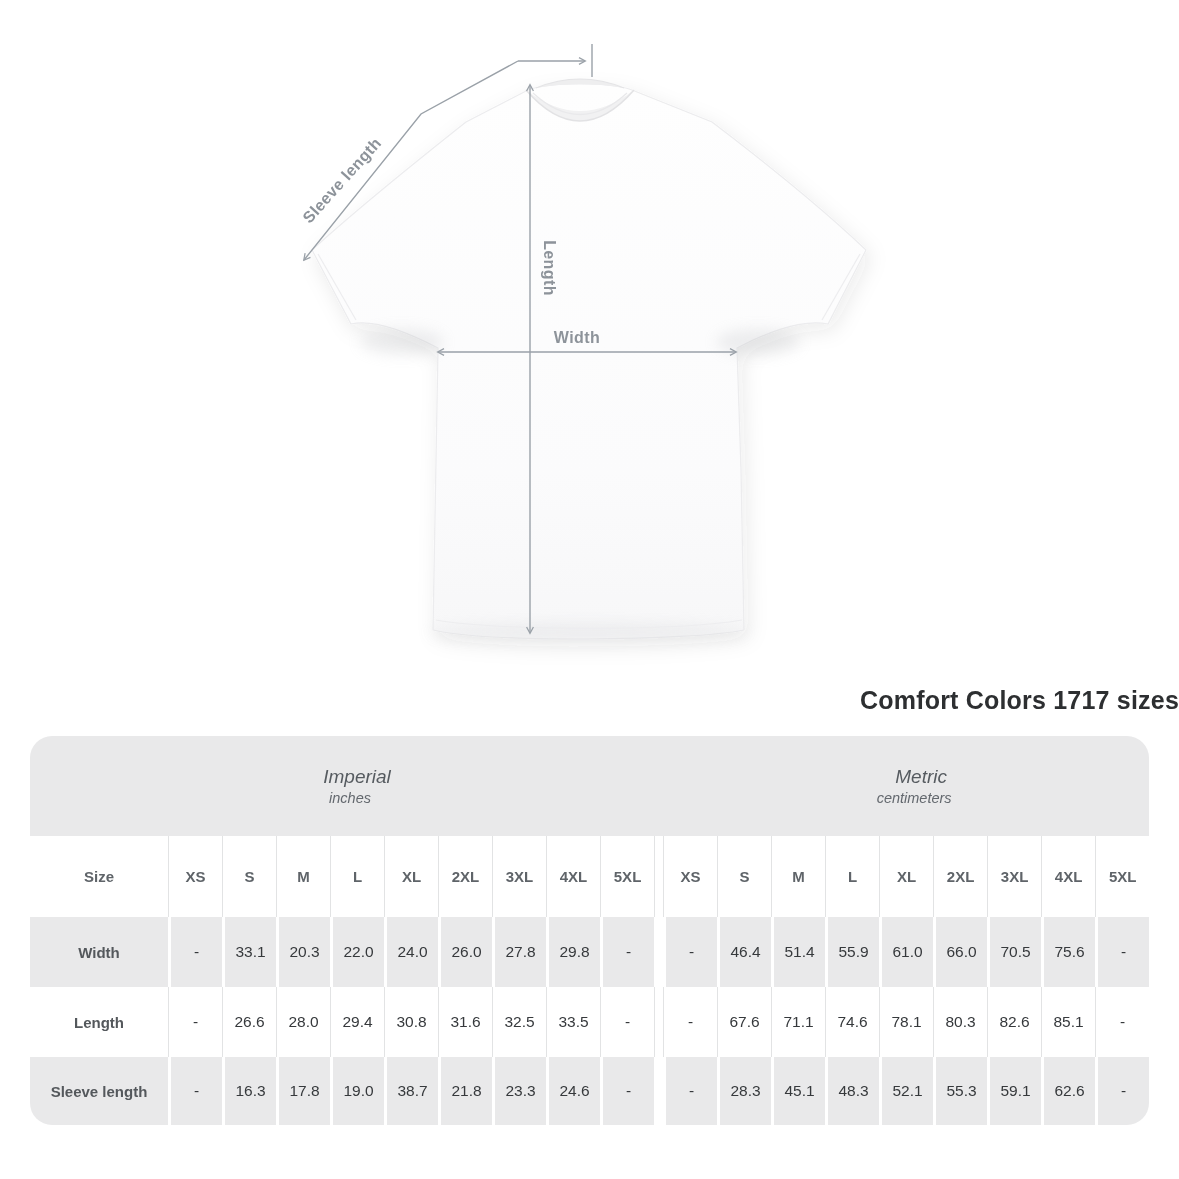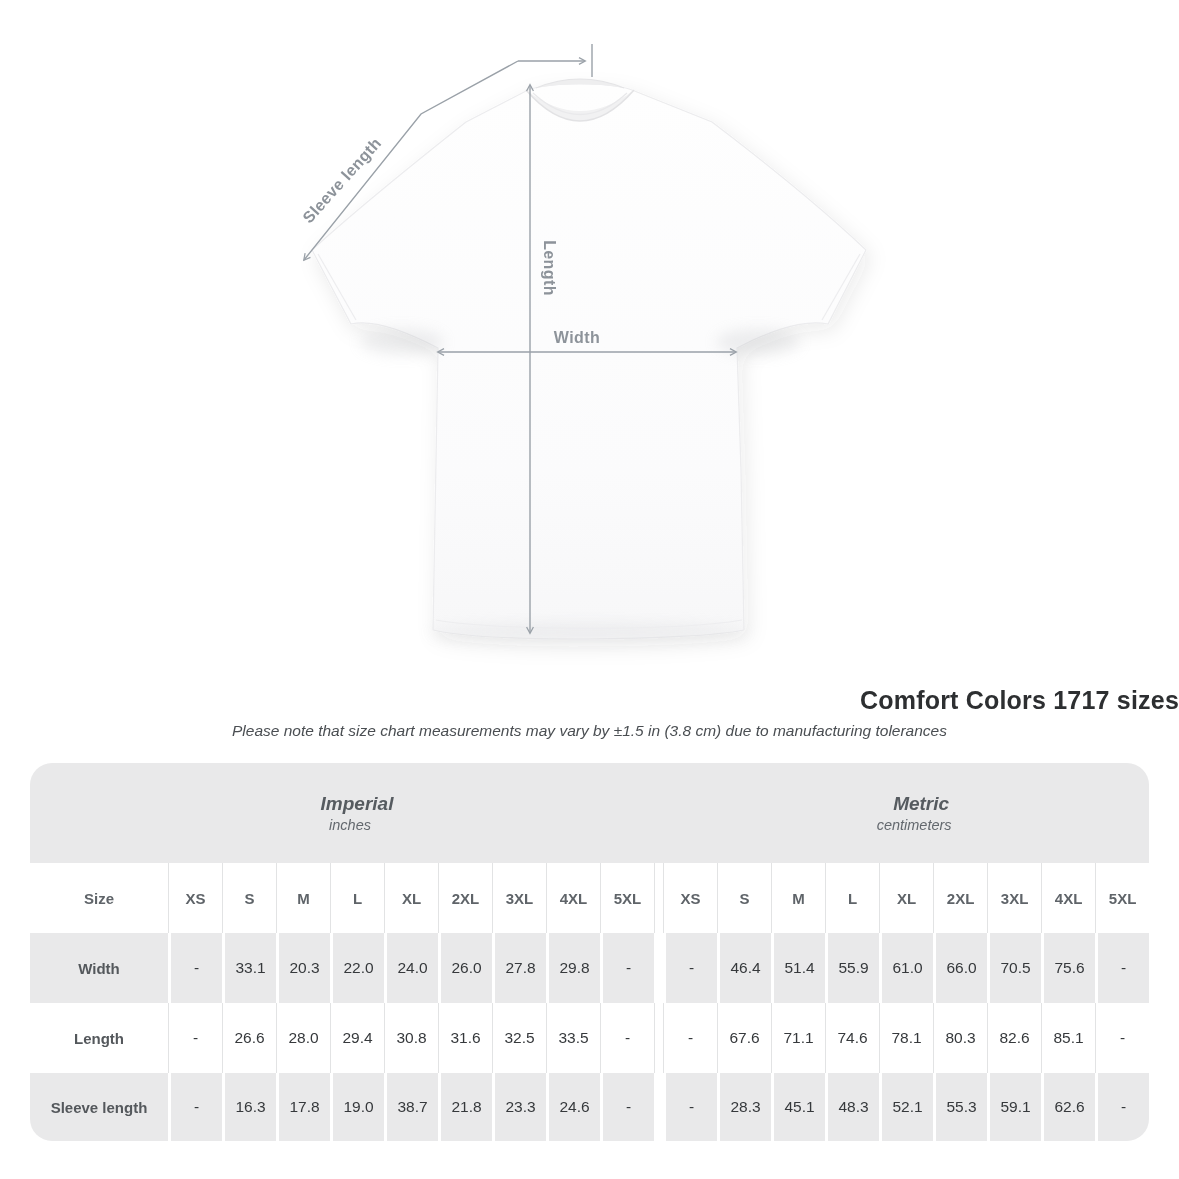--- a/index.html
+++ b/index.html
@@ -22,24 +22,24 @@
   table.size-table{
     margin:22px 0 0 30px;width:1119px;border-collapse:separate;border-spacing:0;table-layout:fixed;
   }
   .size-table td,.size-table th{
     padding:0;text-align:center;vertical-align:middle;font-family:"Liberation Sans",sans-serif;
   }
   
   tr.band-row td{height:100px;background:#e9e9ea;}
   td.band-left{border-radius:22px 0 0 0;}
   td.band-right{border-radius:0 22px 0 0;}
-  .band-name{font-size:19px;font-weight:700;font-style:italic;color:#565b60;line-height:24px;padding-left:30px;}
+  .band-name{font-size:19px;font-weight:400;font-style:italic;color:#565b60;line-height:24px;padding-left:30px;}
   .band-unit{font-size:14.5px;font-style:italic;color:#63686e;line-height:18px;margin-left:16px;}
   
-  tr.size-row th{height:70px;background:#ffffff;font-size:15px;font-weight:700;color:#5f6469;}
+  tr.size-row th{height:81px;background:#ffffff;font-size:15px;font-weight:700;color:#5f6469;}
   tr.size-row th.col-sep{border-left:1px solid #e2e3e4;}
   tr.size-row td.spacer{background:#ffffff;border-left:1px solid #e2e3e4;}
   
   tr.data-row th{font-size:15px;font-weight:700;color:#54585c;}
   tr.data-row td{font-size:15.5px;font-weight:400;color:#36393c;}
   tr.data-row th, tr.data-row td{height:70px;background:#ffffff;}
   tr.data-row.gray th, tr.data-row.gray td{background:#e9e9ea;}
   tr.data-row.gray td.cell{border-left:3px solid #ffffff;}
   tr.data-row.gray td.spacer{background:#ffffff;border-left:none;}
   tr.data-row.white td.cell{border-left:1px solid #e2e3e4;}
@@ -110,21 +110,20 @@
         <line x1="438" y1="352" x2="736" y2="352" marker-start="url(#arrow)" marker-end="url(#arrow)"></line>
       </g>
 
       <text class="meas-label" fill="#8d939a" text-anchor="middle" transform="translate(346,184) rotate(-48)">Sleeve length</text>
       <text class="meas-label" fill="#8d939a" text-anchor="middle" transform="translate(544,268) rotate(90)">Length</text>
       <text class="meas-label" fill="#8d939a" text-anchor="middle" x="577" y="343">Width</text>
     </svg>
   </div>
 
   <h1 class="chart-title">Comfort Colors 1717 sizes</h1>
-  <p class="chart-subtitle">Please note that size chart measurements may vary by ±1.5 in (3.8 cm) due to manufacturing tolerances</p>
 
   <table class="size-table">
     <colgroup id="table-cols">
         <col style="width: 138px;">
         <col style="width: 54px;">
         <col style="width: 54px;">
         <col style="width: 54px;">
         <col style="width: 54px;">
         <col style="width: 54px;">
         <col style="width: 54px;">

